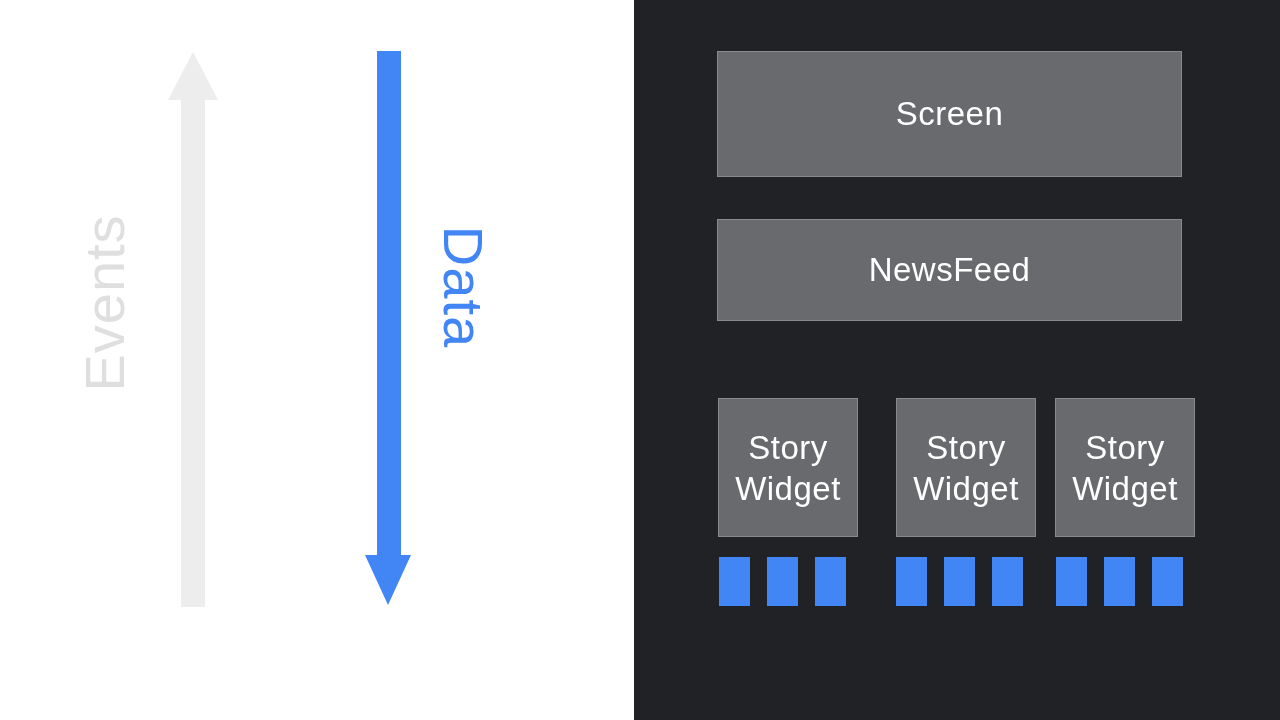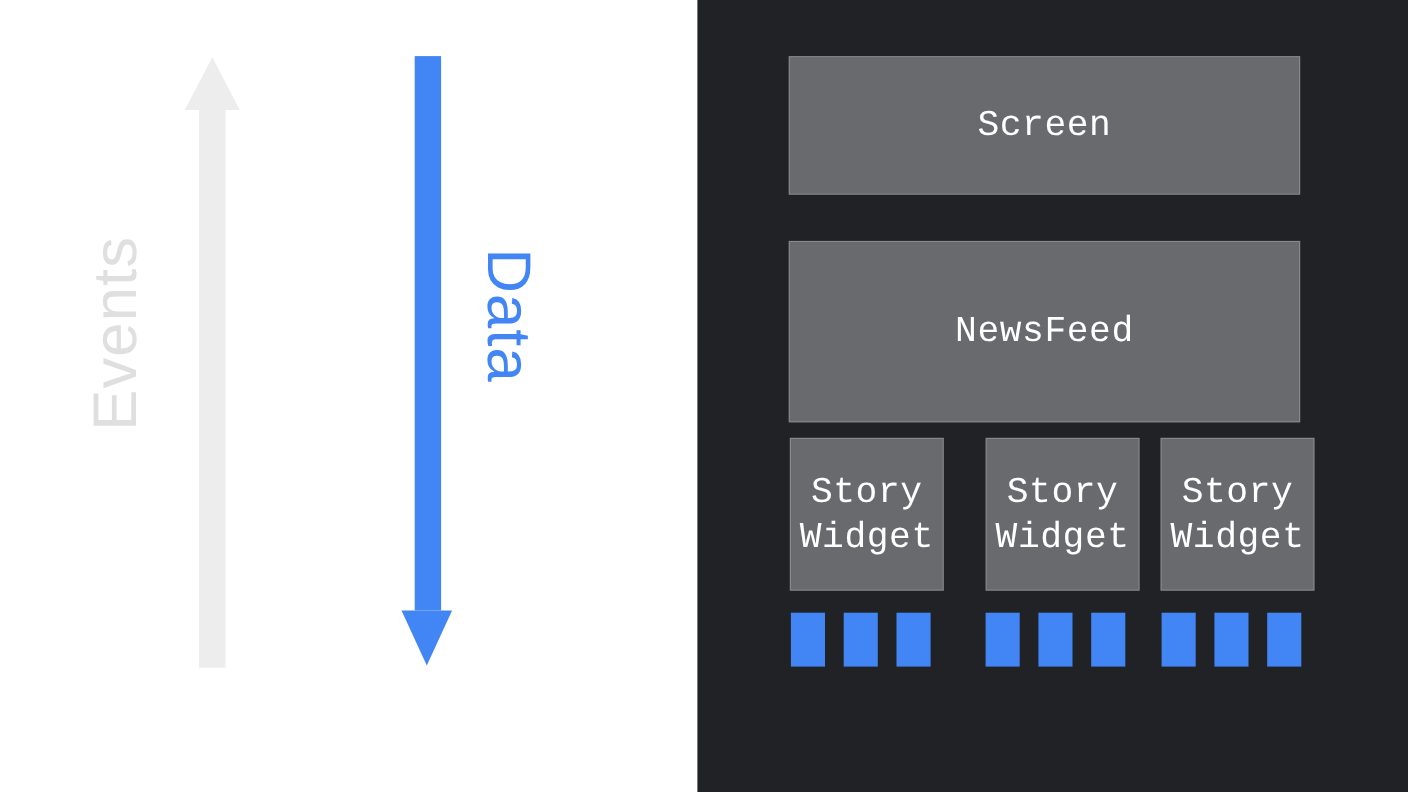--- a/index.html
+++ b/index.html
@@ -77,42 +77,41 @@
     transform-origin: center center;
     white-space: nowrap;
   }
 
   
   .right-panel {
     position: absolute;
     left: 634px; top: 0;
     width: 646px; height: 720px;
     background: #202226;
-    font-family: Liberation Mono, monospace;
   }
   .box {
     position: absolute;
     background: #686a6d;
     border: 1px solid rgba(255,255,255,0.22);
     box-sizing: border-box;
     display: flex;
     align-items: center;
     justify-content: center;
     color: #ffffff;
     text-align: center;
   }
   .screen-box {
     left: 83px; top: 51px;
     width: 465px; height: 126px;
     font-size: 33px;
     letter-spacing: 0.5px;
   }
   .newsfeed-box {
     left: 83px; top: 219px;
-    width: 465px; height: 165px;
+    width: 465px; height: 102px;
     font-size: 33px;
     letter-spacing: 0.5px;
     text-align: right;
   }
   .story-box {
     top: 398px;
     width: 140px; height: 139px;
     font-size: 33px;
     line-height: 41px;
     letter-spacing: 0.5px;

